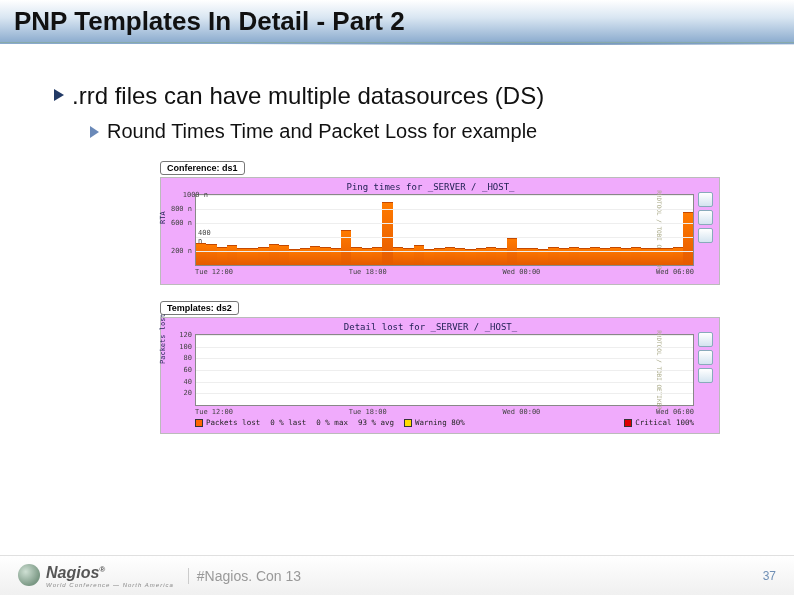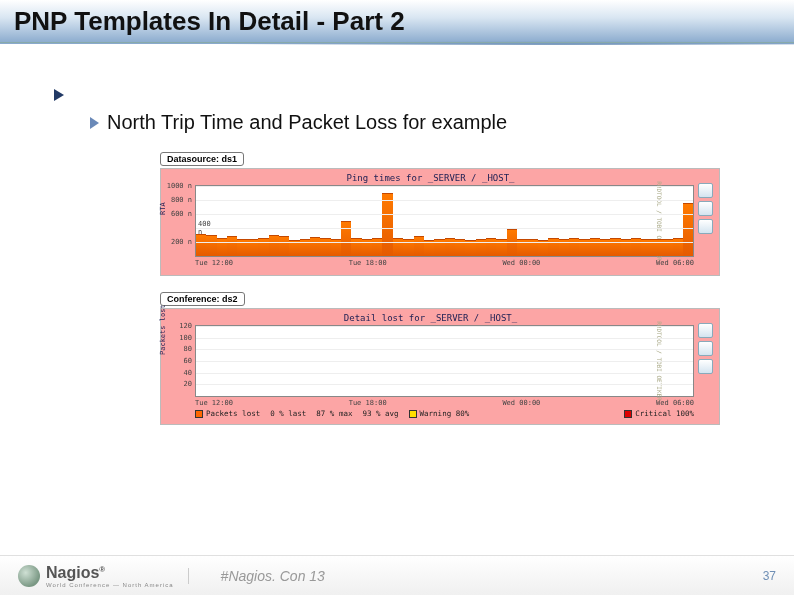--- a/index.html
+++ b/index.html
@@ -48,21 +48,21 @@
 
   .charts-area { margin-left: 120px; width: 560px; }
 
   .ds-label {
     display:inline-block;
     border:1px solid #777; border-radius:3px;
     padding:1px 6px; font-size:9px; font-weight:bold; color:#000;
     background:#fff; margin-bottom:2px;
   }
   .chart-frame {
-    border:1px solid #bbb; background:#fca5a5; padding:4px 6px 6px 6px;
+    border:1px solid #bbb; background:#f0abfc; padding:4px 6px 6px 6px;
     display:flex; gap:4px; margin-bottom:12px;
     position:relative;
   }
   .chart-side-icons { display:flex; flex-direction:column; gap:3px; padding-top:10px;}
   .side-icon { width:15px;height:15px;border:1px solid #8ab;background:linear-gradient(180deg,#fff,#d4e4f0);border-radius:2px;}
   .chart-box { flex:1; }
   .chart-title { text-align:center; font-size:9px; color:#225; font-family: monospace; }
   .plot {
     position:relative; border:1px solid #888; background:#fff;
     height:72px; margin:2px 0 2px 28px;
@@ -78,47 +78,48 @@
   .legend .sw { width:8px;height:8px;border:1px solid #333;display:inline-block;margin-right:3px;vertical-align:middle;}
   .sw.orange{background:#f60;} .sw.yellow{background:#fd0;} .sw.red{background:#d00;}
   .legend span { display:inline-flex; align-items:center;}
 
   .footer {
     position:absolute; left:0;right:0;bottom:0; height:40px;
     display:flex; align-items:center; padding:0 18px;
     background:linear-gradient(180deg,#fff,#f0f0f0);
     border-top:1px solid #e0e0e0;
   }
-  .logo { display:flex; align-items:center; gap:6px;}
+  .logo { display:flex; align-items:flex-start; gap:6px;font-style:italic;}
   .globe { width:22px;height:22px;border-radius:50%;background:radial-gradient(circle at 35% 35%,#cfe0d4,#7a9884 70%);}
   .logo-text{ font-weight:bold; color:#555; font-size:16px;}
   .logo-text .sub{ display:block; font-size:6px; font-weight:normal; color:#888; letter-spacing:1px;}
-  .hash { margin-left:14px; color:#999; font-size:14px; border-left:1px solid #ccc; padding-left:32px;font-style:italic;}
+  .hash { margin-left:14px; color:#999; font-size:14px; border-left:1px solid #ccc; padding-left:8px;}
   .pagenum { margin-left:auto; color:#6f8fb5; font-size:12px;}
 </style>
 </head>
 <body>
 
 <div class="header-wave"></div>
 <div class="slide-title">PNP Templates In Detail - Part 2</div>
 <div class="title-underline"></div>
 
 <div class="content">
   <div class="bl1">
     <div class="tri dark"></div>
+    <div>.rrd files can have multiple datasources (DS)</div>
   </div>
   <div class="bl2">
     <div class="tri light"></div>
-    <div>North Trip Time and Packet Loss for example</div>
+    <div>Round Times Time and Packet Loss for example</div>
   </div>
 
   <div class="charts-area">
 
     
-    <span class="ds-label">Datasource: ds1</span>
+    <span class="ds-label">Conference: ds1</span>
     <div class="chart-frame">
       <div class="chart-box">
         <div class="chart-title">Ping times for  _SERVER / _HOST_</div>
         <div class="ylabel-rot" style="left:2px;top:46px;">RTA</div>
         <div class="plot" id="plot1">
           <div class="watermark">RRDTOOL / TOBI OETIKER</div>
           <div class="bars" id="bars1">
               <div class="bar" style="height: 32%;"></div>
               <div class="bar" style="height: 30%;"></div>
               <div class="bar" style="height: 26%;"></div>
@@ -170,38 +171,38 @@
             </div>
         <div class="grid-h" style="top: 80%;"></div>
             <div class="ylab" style="top: 80%;">200 n</div>
             <div class="grid-h" style="top: 60%;"></div>
             <div class="ylab" style="top: 60%; padding-left: 36px;">400 n</div>
             <div class="grid-h" style="top: 40%;"></div>
             <div class="ylab" style="top: 40%;">600 n</div>
             <div class="grid-h" style="top: 20%;"></div>
             <div class="ylab" style="top: 20%;">800 n</div>
             <div class="grid-h" style="top: 0%;"></div>
-            <div class="ylab" style="top: 0%;">1000 n</div>
+            <div class="ylab" style="top: 0%; margin-left: 16px;">1000 n</div>
           </div>
         <div class="xlabels" id="xl1">
             <span>Tue 12:00</span>
             <span>Tue 18:00</span>
             <span>Wed 00:00</span>
             <span>Wed 06:00</span>
           </div>
       </div>
       <div class="chart-side-icons">
         <div class="side-icon"></div>
         <div class="side-icon"></div>
         <div class="side-icon"></div>
       </div>
     </div>
 
     
-    <span class="ds-label">Conference: ds2</span>
+    <span class="ds-label">Templates: ds2</span>
     <div class="chart-frame">
       <div class="chart-box">
         <div class="chart-title">Detail lost for  _SERVER / _HOST_</div>
         <div class="ylabel-rot" style="left:2px;top:46px;">Packets lost</div>
         <div class="plot" id="plot2">
           <div class="watermark">RRDTOOL / TOBI OETIKER</div>
           <div class="bars" id="bars2">
               <div class="bar" style="height: 0%; border-top: none;"></div>
               <div class="bar" style="height: 0%; border-top: none;"></div>
               <div class="bar" style="height: 0%; border-top: none;"></div>
@@ -257,21 +258,21 @@
             <span>Tue 18:00</span>
             <span>Wed 00:00</span>
             <span>Wed 06:00</span>
           </div>
         <div class="legend">
           <span>
               <i class="sw orange"></i>
               <span>Packets lost</span>
             </span>
           <span>0 % last</span>
-          <span>87 % max</span>
+          <span>0 % max</span>
           <span>93 % avg</span>
           <span>
               <i class="sw yellow"></i>
               <span>Warning 80%</span>
             </span>
           <span style="margin-left:auto;">
               <i class="sw red"></i>
               <span>Critical 100%</span>
             </span>
         </div>

